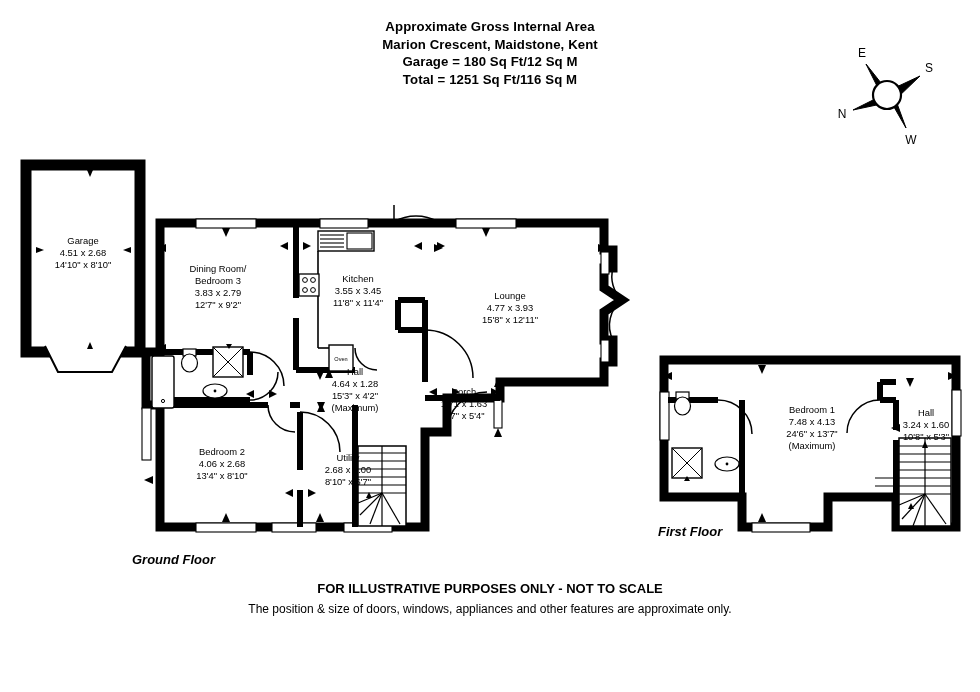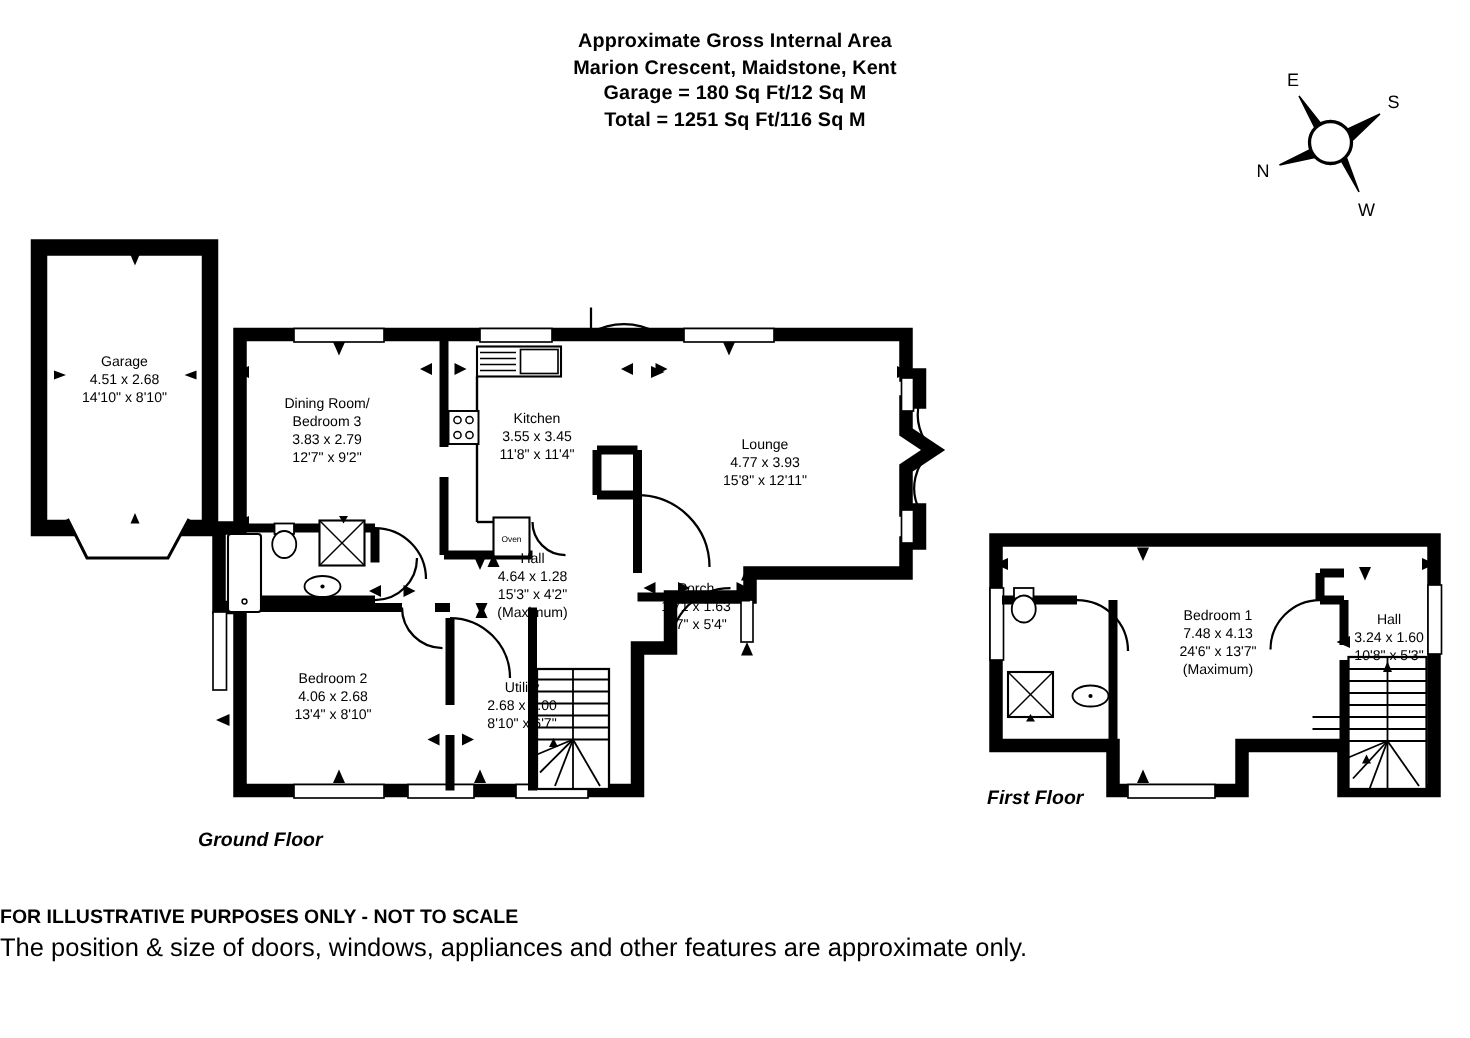--- a/index.html
+++ b/index.html
@@ -31,23 +31,23 @@
   #plan{position:absolute;left:0;top:0;width:980px;height:692px;}
 
   
   .floor-caption{
     position:absolute;font-size:13px;font-weight:bold;white-space:nowrap;font-style:italic;
   }
   #cap-ground{left:132px;top:552px;}
   #cap-first{left:658px;top:524px;}
 
   
-  #footer{position:absolute;left:0;top:600px;width:980px;}
+  #footer{position:absolute;left:0;top:578px;width:980px;text-align:center;}
   #footer .f0{font-size:13px;font-weight:bold;line-height:21px;white-space:pre;}
-  #footer .f1{font-size:17px;font-weight:normal;line-height:21px;white-space:pre;}
+  #footer .f1{font-size:12px;font-weight:normal;line-height:21px;white-space:pre;}
 
   
   text{font-family:"Liberation Sans","DejaVu Sans",sans-serif;}
   .rl{font-size:9.4px;text-anchor:middle;fill:#000;}
   .tiny{font-size:5.6px;text-anchor:middle;fill:#000;}
 </style>
 </head>
 <body>
 
 <div id="stage">

